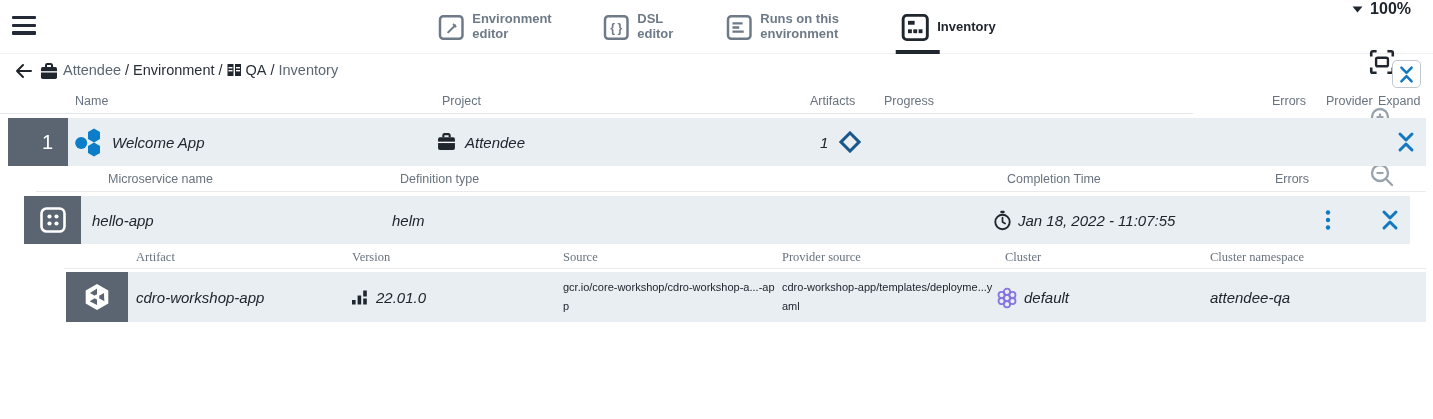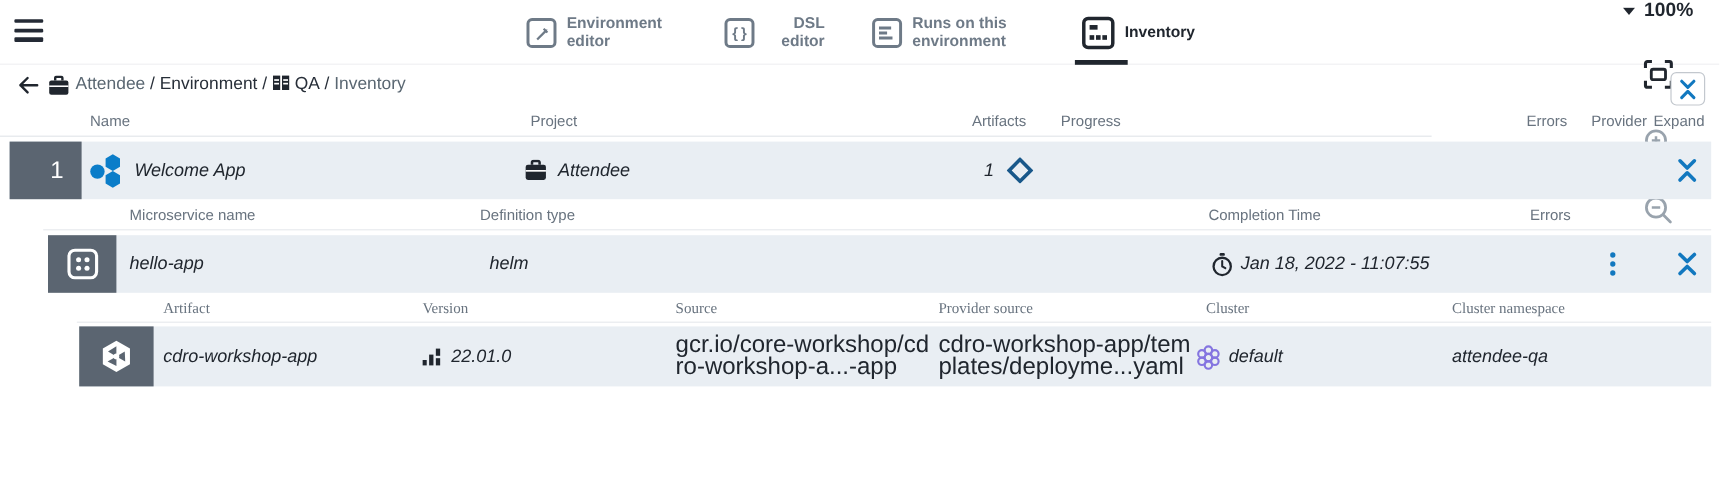--- a/index.html
+++ b/index.html
@@ -8,21 +8,21 @@
 
   
   .toolbar { position:absolute; left:0; top:0; width:1433px; height:54px; background:#fff; border-bottom:1px solid #f0f1f3; }
   .hamburger { position:absolute; left:12px; top:16px; width:26px; height:19px; cursor:pointer; }
   .hamburger div { width:24px; height:3.4px; background:#242a35; border-radius:1px; margin-bottom:4.2px; }
   .tb-center { position:absolute; left:50%; top:0; transform:translateX(-50%); height:54px; display:flex; align-items:center; gap:38px; }
   .tb-btn { position:relative; display:flex; align-items:center; gap:8px; cursor:pointer; }
   .tb-btn .lbl { font-size:13px; font-weight:bold; color:#6e7a87; line-height:1.12; }
   .tb-btn.active .lbl { color:#20262e; }
   .tb-btn .underline { position:absolute; left:-5px; bottom:-12px; width:44px; height:4px; background:#20262e; }
-  .w92 { width:92px; } .w50 { width:50px;text-align:right; } .w102 { width:102px; }
+  .w92 { width:92px; } .w50 { width:50px; } .w102 { width:102px; }
   .tb-right { position:absolute; right:22px; top:0; height:54px; display:flex; align-items:center; gap:30px;flex-direction:column; }
   .zoom-level { display:flex; align-items:center; gap:7px; cursor:pointer; }
   .zoom-level .pct { font-size:16px; font-weight:bold; color:#20262e; }
 
   
   .crumbbar { position:absolute; left:0; top:54px; width:1433px; height:36px; }
   .back { position:absolute; left:14px; top:9px; cursor:pointer; }
   .crumb-case { position:absolute; left:40px; top:9px; }
   .crumbs { position:absolute; left:63px; top:8px; font-size:14.5px; color:#272e38; white-space:nowrap; }
   .crumbs .link { color:#5a6772; cursor:pointer; }
@@ -34,26 +34,26 @@
   
   .hdr { position:absolute; font-size:12.5px; color:#68737f; white-space:nowrap; }
   .mainhdr { position:absolute; left:0; top:90px; width:1193px; height:24px; border-bottom:1px solid #e3e6ea; }
   .mshdr  { position:absolute; left:36px; top:168px; width:1390px; height:24px; border-bottom:1px solid #e8eaee; }
   .arthdr { position:absolute; left:64px; top:246px; width:1362px; height:23px; border-bottom:1px solid #e8eaee;font-family:Liberation Serif, serif; }
   .hdr-in { position:absolute; top:4px; }
 
   
   .row { position:absolute; background:#e9eef3; }
   .row1 { left:8px; top:118px; width:1418px; height:48px; }
-  .row2 { left:40px; top:196px; width:1386px; height:48px; }
+  .row2 { left:24px; top:196px; width:1386px; height:48px; }
   .row3 { left:66px; top:272px; width:1360px; height:50px; }
   .numbox { position:absolute; left:0; top:0; width:60px; height:48px; background:#5b6571; color:#fff; font-size:20px; text-align:right; line-height:48px; padding-right:15px; }
   .iconbox { position:absolute; left:0; top:0; background:#5b6571; display:flex; align-items:center; justify-content:center; }
   .cell { position:absolute; font-size:15px; color:#20262e; white-space:nowrap; }
-  .cell.wrap { white-space:normal; word-break:break-all; line-height:19px; font-size:20px; }
+  .cell.wrap { white-space:normal; word-break:break-all; line-height:19px; font-size:11px; }
   .vcent { top:50%; transform:translateY(-50%);font-style:italic; }
   .chev { position:absolute; cursor:pointer; }
   .kebab { position:absolute; cursor:pointer; }
   svg { display:block; }
 </style>
 </head>
 <body>
 
 <div class="stage">
 

